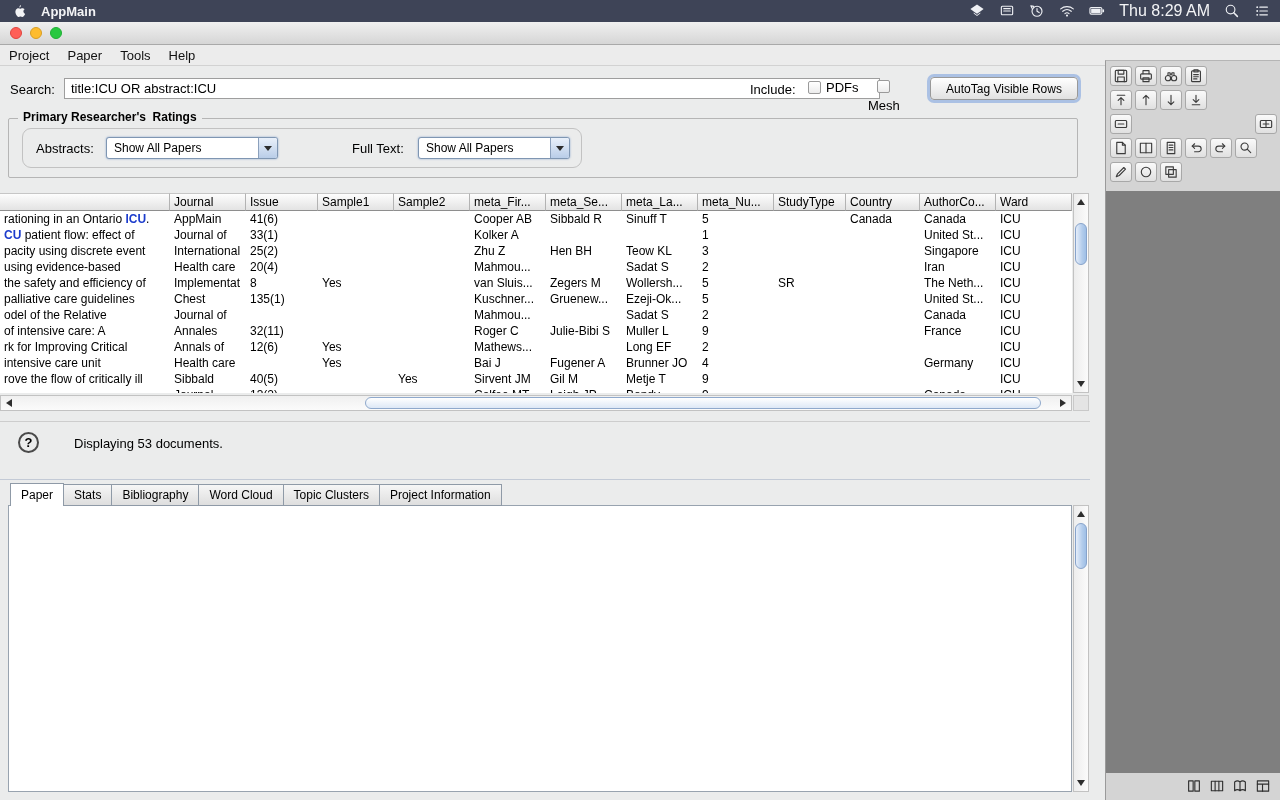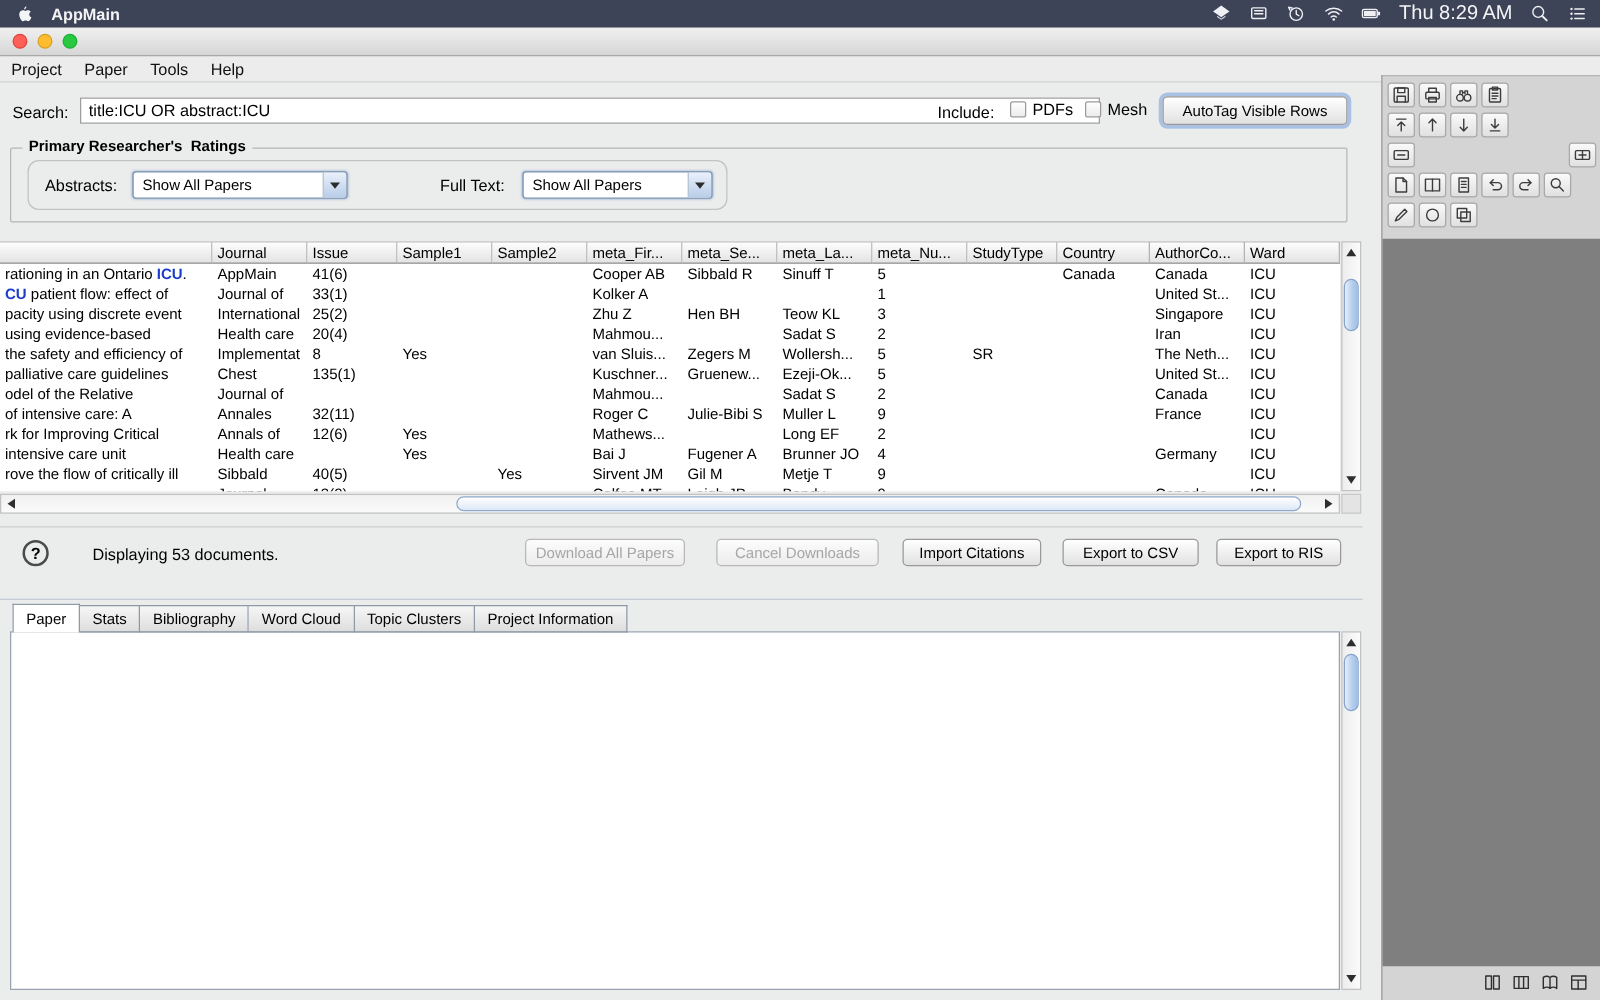--- a/index.html
+++ b/index.html
@@ -30,21 +30,21 @@
   .app-menus{position:absolute;left:0;top:45px;width:1280px;height:21px;background:#ececec;border-bottom:1px solid #d2d2d2;display:flex;align-items:center;font-size:13px;color:#111;z-index:5;}
   .menu-item{padding:0 9px;}
 
   .lbl{position:absolute;font-size:13px;color:#000;z-index:6;}
 
   
   #search-label{left:10px;top:82px;}
   #search-input{position:absolute;left:64px;top:78px;width:816px;height:21px;border:1px solid #9e9e9e;background:#fff;font-size:13px;padding:0 6px;font-family:inherit;z-index:6;}
   #include-label{left:750px;top:82px;}
   .checkbox{position:absolute;top:80px;display:flex;align-items:center;gap:5px;font-size:13px;z-index:6;}
-  #cb-pdfs{left:808px;} #cb-mesh{left:868px;}
+  #cb-pdfs{left:808px;} #cb-mesh{left:868px;flex-direction:column;}
   .cb-box{width:13px;height:13px;border:1px solid #9a9a9a;border-radius:2px;background:linear-gradient(#fff,#ececec);}
   .aqua-btn{border:1px solid #999;border-radius:4px;background:linear-gradient(#ffffff,#f0f0f0 50%,#e1e1e1);font-size:12px;font-family:inherit;color:#000;}
   .aqua-btn.disabled{color:#a6a6a6;border-color:#b8b8b8;background:linear-gradient(#fcfcfc,#ececec);}
   #autotag-btn{position:absolute;left:930px;top:77px;width:148px;height:23px;box-shadow:0 0 0 3px rgba(118,158,222,.55);z-index:6;}
 
   
   #ratings-box{position:absolute;left:8px;top:118px;width:1070px;height:60px;border:1px solid #b5b5b5;border-radius:2px;z-index:5;}
   #ratings-title{position:absolute;left:18px;top:110px;font-size:12px;font-weight:bold;background:#ebecec;padding:0 5px;z-index:6;white-space:pre;}
   #ratings-inner{position:absolute;left:22px;top:128px;width:560px;height:40px;border:1px solid #c2c2c2;border-radius:9px;z-index:5;}
   #abstracts-label{left:36px;top:141px;}
@@ -434,27 +434,20 @@
     <span class="sb-arrow left"></span>
     <span id="hthumb"></span>
     <span class="sb-arrow right"></span>
   </div>
   <div id="sb-corner"></div>
 
   <div class="hdiv" id="divider1"></div>
 
   <div id="help-circle">?</div>
   <span id="status-text">Displaying 53 documents.</span>
-  <div id="status-buttons">
-      <button class="aqua-btn disabled">Download All Papers</button>
-      <button class="aqua-btn disabled">Cancel Downloads</button>
-      <button class="aqua-btn">Import Citations</button>
-      <button class="aqua-btn">Export to CSV</button>
-      <button class="aqua-btn">Export to RIS</button>
-    </div>
 
   <div class="hdiv" id="divider2"></div>
 
   <div id="content-panel"></div>
   <div id="tabs">
       <div class="tab selected">Paper</div>
       <div class="tab">Stats</div>
       <div class="tab">Bibliography</div>
       <div class="tab">Word Cloud</div>
       <div class="tab">Topic Clusters</div>

